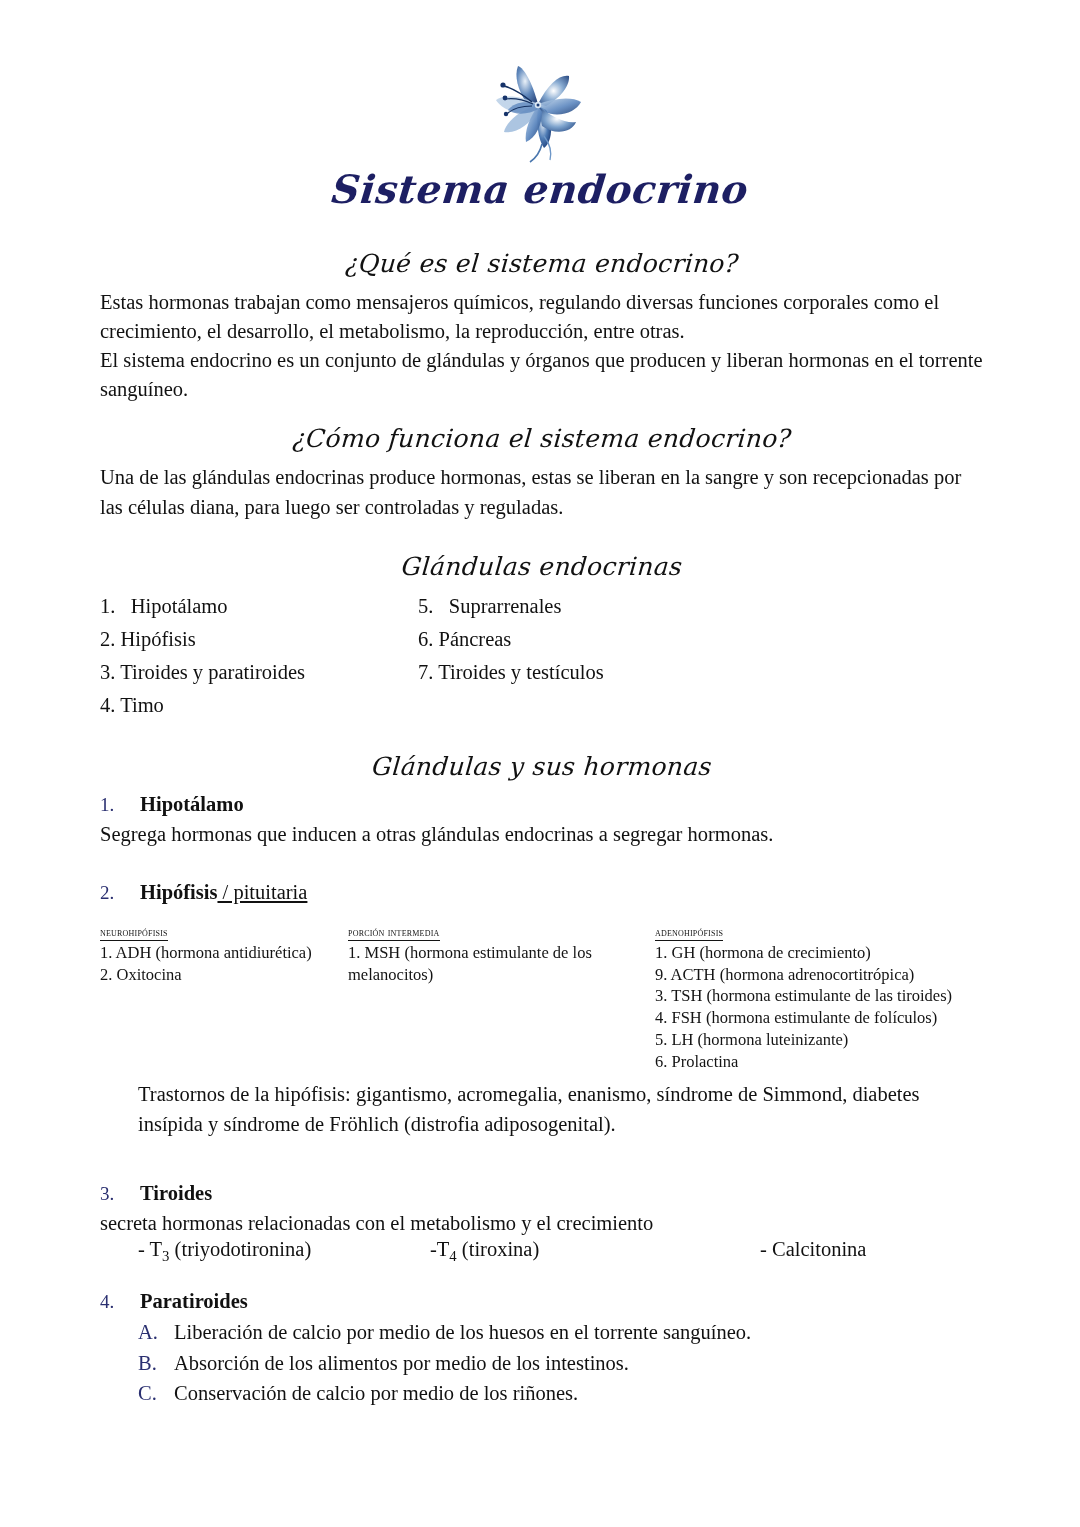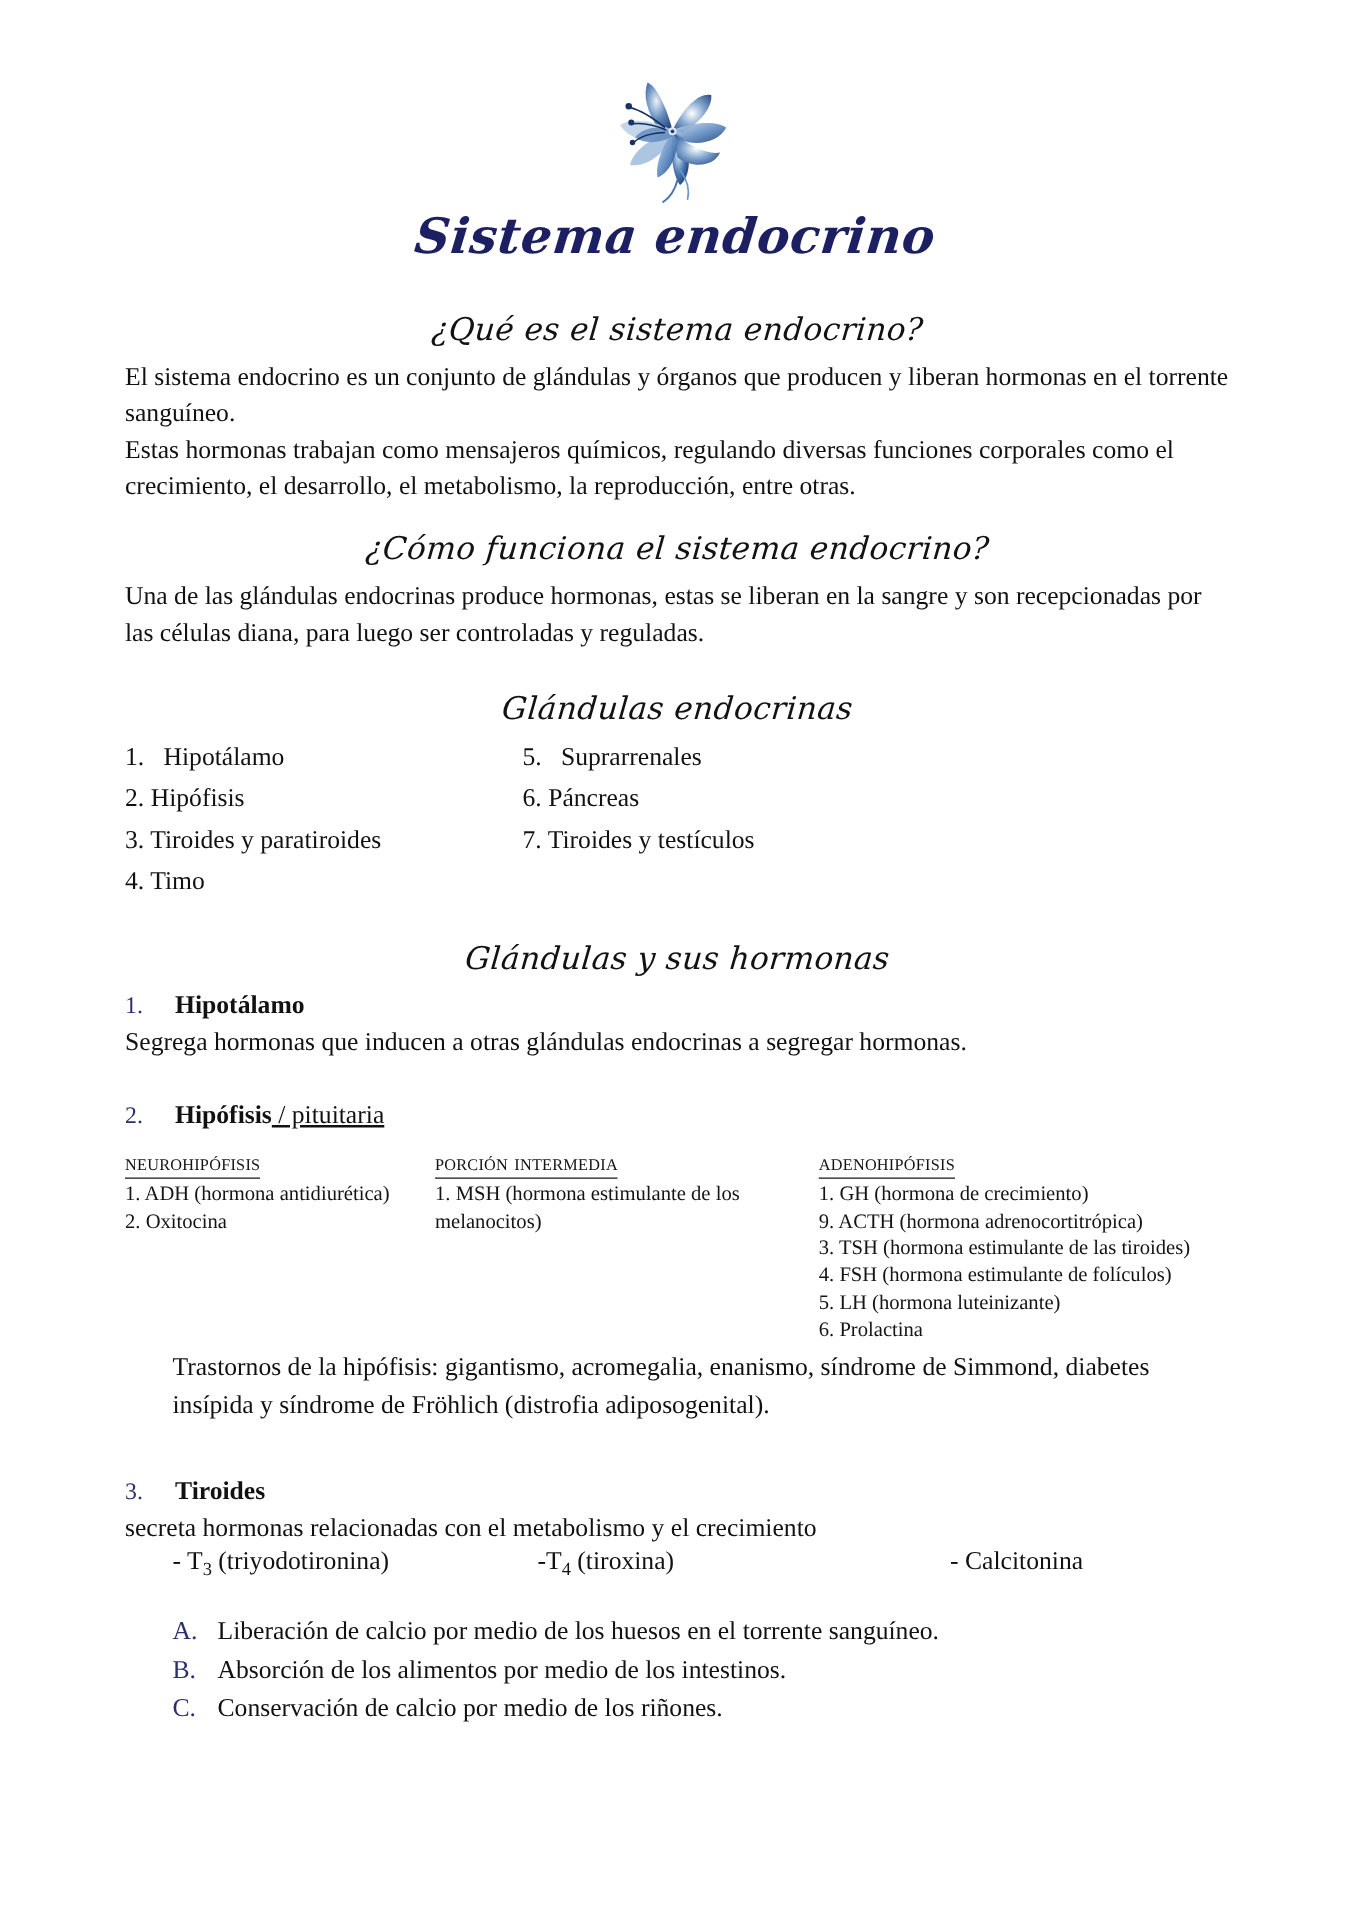--- a/index.html
+++ b/index.html
@@ -123,21 +123,21 @@
     font-size: 16.5px;
     line-height: 1.3;
     color: #141414;
   }
   .hcol.c1 { left: 0px;   width: 250px; }
   .hcol.c2 { left: 248px; width: 290px; }
   .hcol.c3 { left: 555px; width: 330px; }
   .hcol-title {
     font-variant: small-caps;
     text-transform: lowercase;
-    font-size: 19px;
+    font-size: 12px;
     letter-spacing: 0.2px;
     border-bottom: 1px solid #141414;
     display: inline-block;
     padding-bottom: 0px;
     margin-bottom: 1px;
     line-height: 1.15;
   }
   .hcol ul {
     list-style: none;
     margin: 0;
@@ -233,22 +233,22 @@
     </svg>
     <div class="doc-title">Sistema endocrino</div>
   </div>
 
   <div class="content">
 
     <div class="gap-xl"></div>
 
     <div class="script-heading">¿Qué es el sistema endocrino?</div>
     <div class="gap-s"></div>
+    <p class="body-text">Estas hormonas trabajan como mensajeros químicos, regulando diversas funciones corporales como el crecimiento, el desarrollo, el metabolismo, la reproducción, entre otras.</p>
     <p class="body-text">El sistema endocrino es un conjunto de glándulas y órganos que producen y liberan hormonas en el torrente sanguíneo.</p>
-    <p class="body-text">Estas hormonas trabajan como mensajeros químicos, regulando diversas funciones corporales como el crecimiento, el desarrollo, el metabolismo, la reproducción, entre otras.</p>
 
     <div class="gap-m"></div>
 
     <div class="script-heading">¿Cómo funciona el sistema endocrino?</div>
     <div class="gap-s"></div>
     <p class="body-text">Una de las glándulas endocrinas produce hormonas, estas se liberan en la sangre y son recepcionadas por las células diana, para luego ser controladas y reguladas.</p>
 
     <div class="gap-l"></div>
 
     <div class="script-heading">Glándulas endocrinas</div>
@@ -347,20 +347,23 @@
     <p class="body-text">secreta hormonas relacionadas con el metabolismo y el crecimiento</p>
 
     <div class="t-row">
       <span class="ti t-a"><span>- T</span><sub>3</sub><span> (triyodotironina)</span></span>
       <span class="ti t-b"><span>-T</span><sub>4</sub><span> (tiroxina)</span></span>
       <span class="ti t-c">- Calcitonina</span>
     </div>
 
     <div class="gap-m"></div>
 
+    <div class="gland-head">
+      <span class="num">4.</span><span class="name">Paratiroides</span>
+    </div>
 
     <ul class="letter-list">
       <li>
         <span class="lmark">A.</span>
         <span>Liberación de calcio por medio de los huesos en el torrente sanguíneo.</span>
       </li>
       <li>
         <span class="lmark">B.</span>
         <span>Absorción de los alimentos por medio de los intestinos.</span>
       </li>

